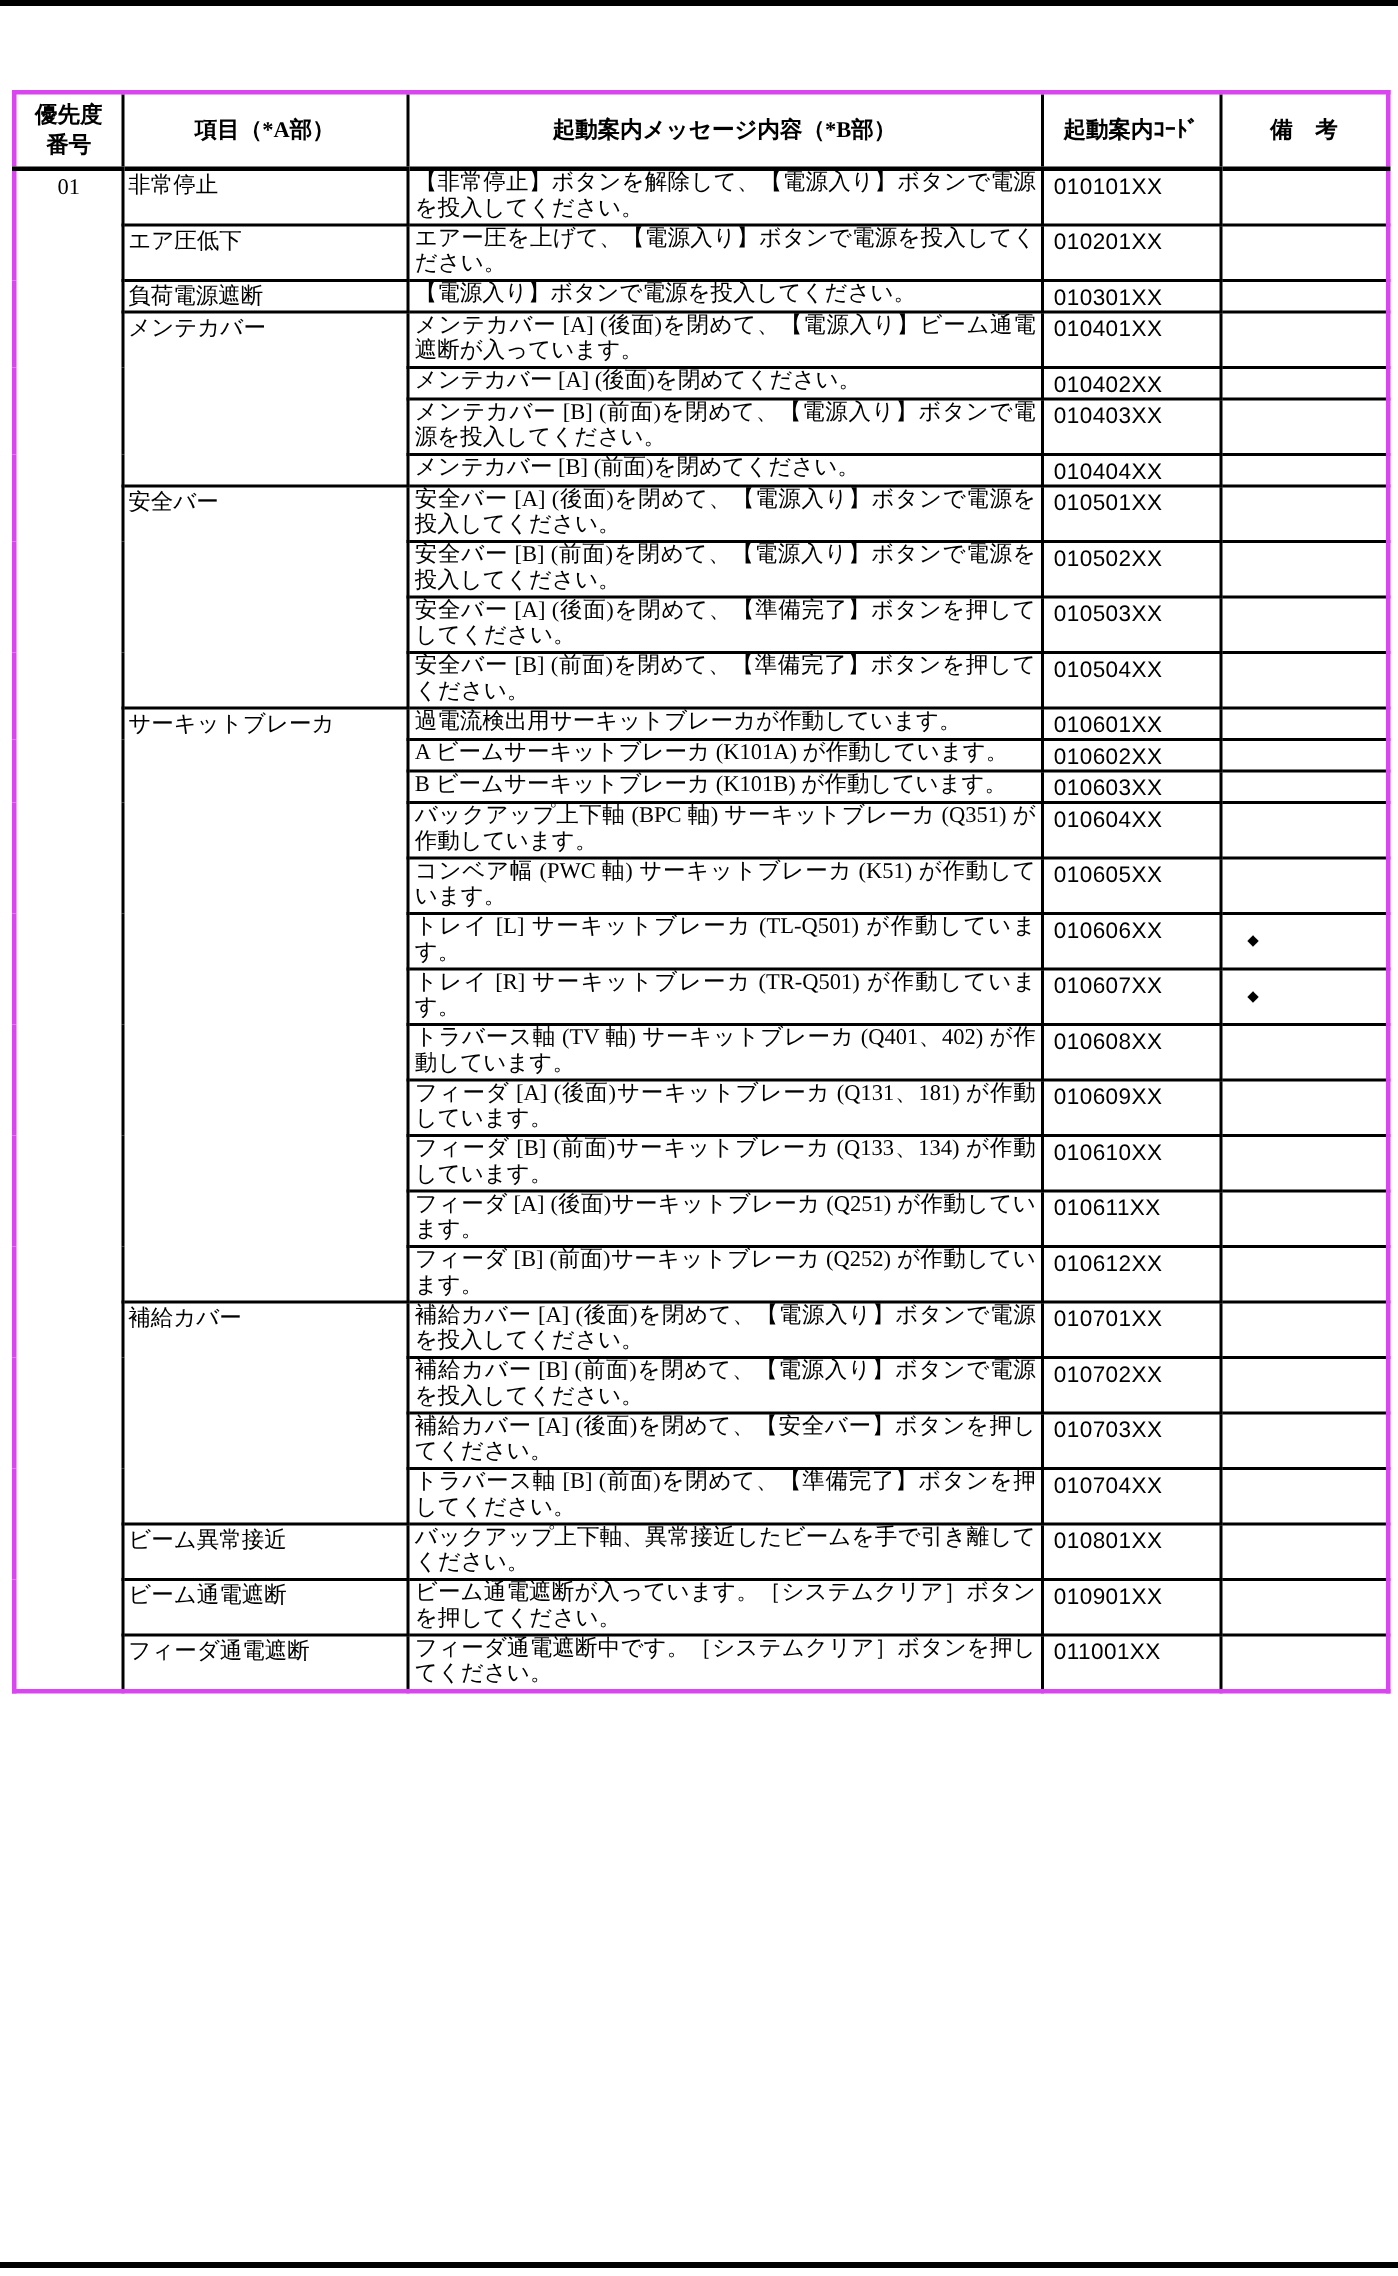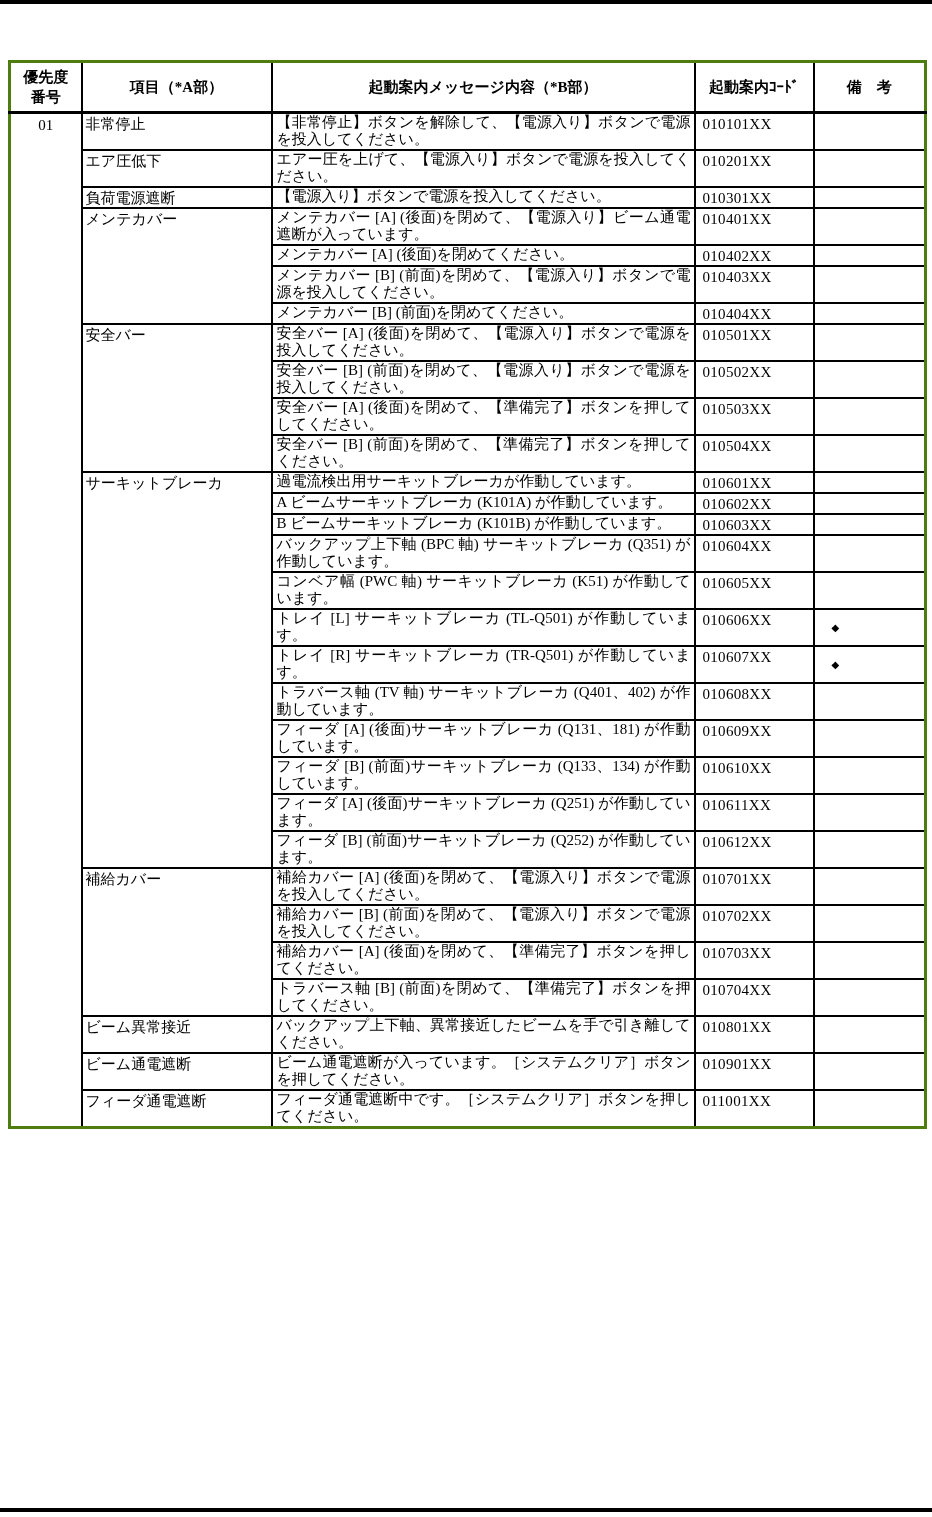--- a/index.html
+++ b/index.html
@@ -15,21 +15,21 @@
     background: #000;
   }
   .page-rule.top { top: 0; }
   .page-rule.bottom { top: 1508px; }
 
   table.guide {
     position: absolute; left: 8px; top: 60px;
     width: 916px;
     border-collapse: collapse;
     table-layout: fixed;
-    border: 3px solid #4d7c0f;
+    border: 3px solid #d946ef;
   }
   th, td { border: 2px solid #000; }
   thead th {
     border-bottom: 3px solid #000;
     height: 48px;
     font-size: 15px;
     font-weight: bold;
     text-align: center;
     vertical-align: middle;
     line-height: 20px;
@@ -53,21 +53,21 @@
     text-justify: inter-ideograph;
     padding: 0 3px 1px 4px;
     line-height: 17px;
     margin-top: 36px;
   }
   .cell-code {
     vertical-align: top;
     padding: 2px 2px 0 7px;
     line-height: 17px;
     letter-spacing: 0.3px;
-    font-family: Liberation Serif, serif;
+    font-family: Liberation Sans, sans-serif;
     margin-top: 32px;
   }
   .cell-remark {
     vertical-align: middle;
     padding-left: 17px;
     font-size: 10px;
     line-height: 10px;
   }
 </style>
 </head>
@@ -228,21 +228,21 @@
       <td class="cell-message">補給カバー [A] (後面)を閉めて、【電源入り】ボタンで電源を投入してください。</td>
       <td class="cell-code">010701XX</td>
       <td class="cell-remark"></td>
     </tr>
     <tr>
       <td class="cell-message">補給カバー [B] (前面)を閉めて、【電源入り】ボタンで電源を投入してください。</td>
       <td class="cell-code">010702XX</td>
       <td class="cell-remark"></td>
     </tr>
     <tr>
-      <td class="cell-message">補給カバー [A] (後面)を閉めて、【準備完了】ボタンを押してください。</td>
+      <td class="cell-message">補給カバー [A] (後面)を閉めて、【安全バー】ボタンを押してください。</td>
       <td class="cell-code">010703XX</td>
       <td class="cell-remark"></td>
     </tr>
     <tr>
       <td class="cell-message">トラバース軸 [B] (前面)を閉めて、【準備完了】ボタンを押してください。</td>
       <td class="cell-code">010704XX</td>
       <td class="cell-remark"></td>
     </tr>
 
     <tr>

